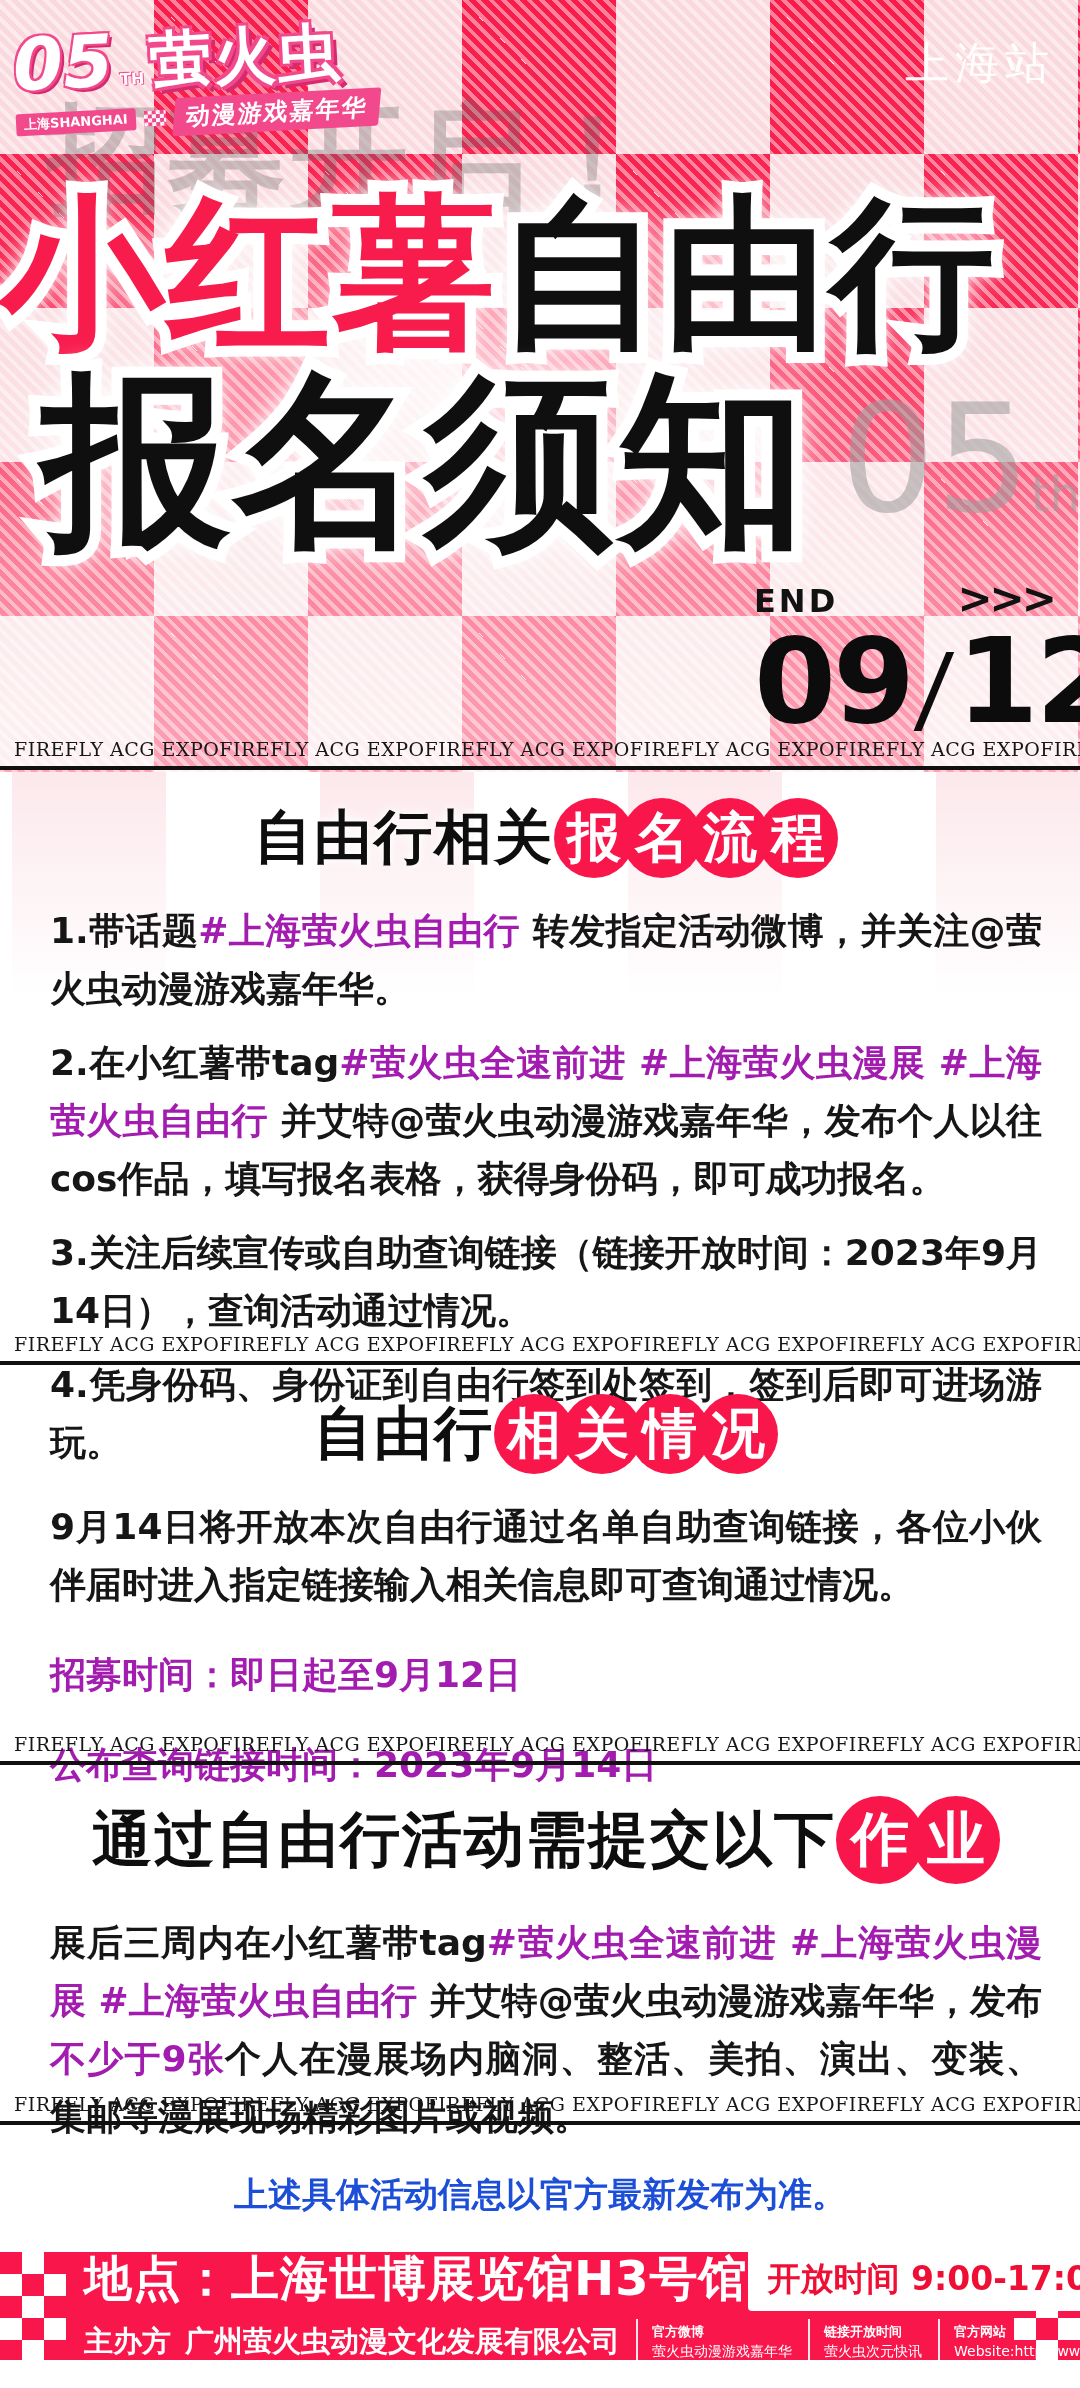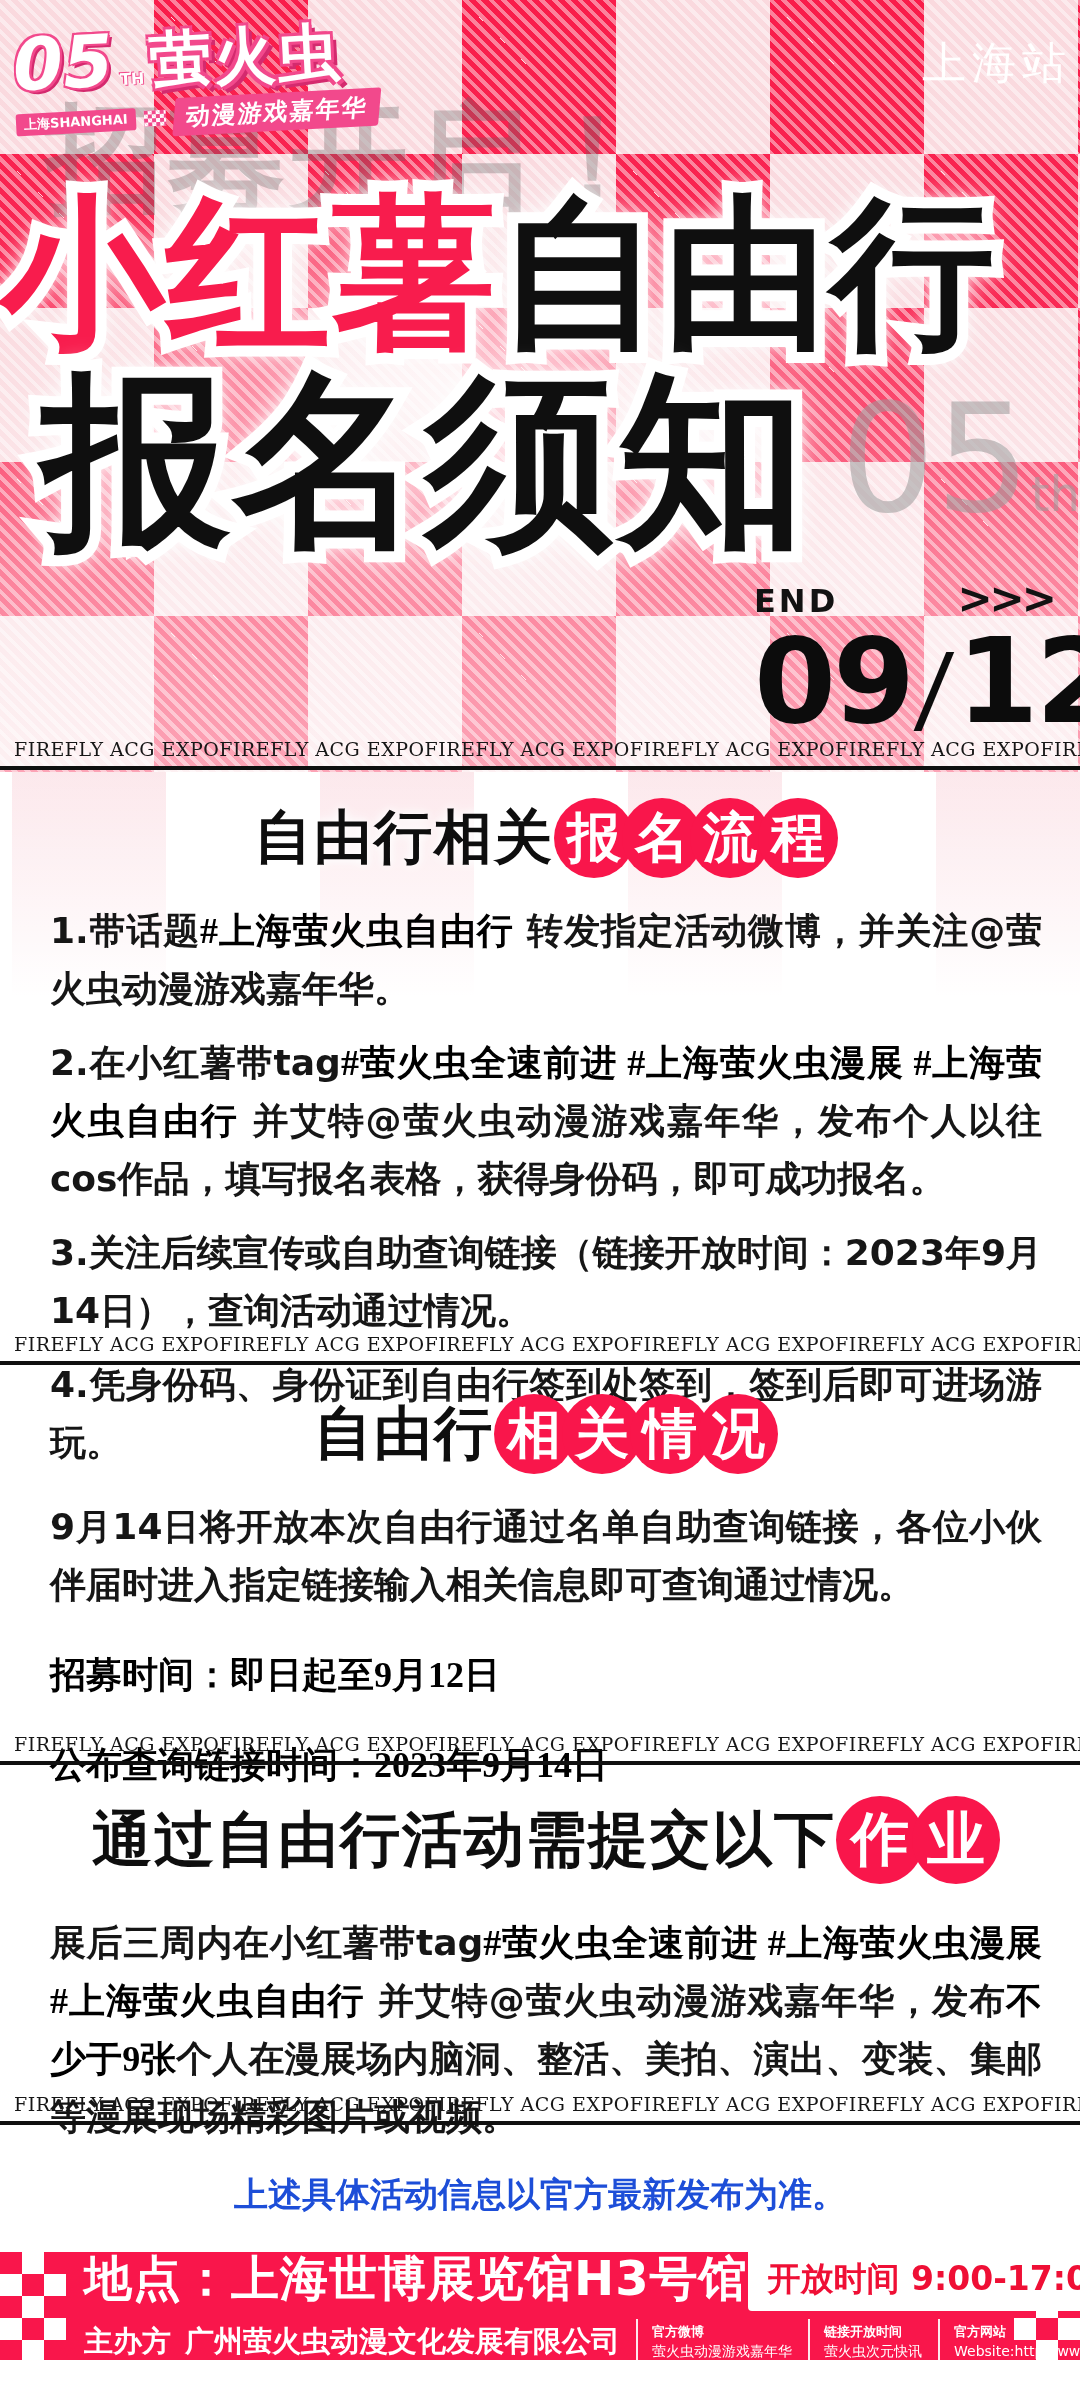--- a/index.html
+++ b/index.html
@@ -30,21 +30,21 @@
     text-shadow:3px 3px 0 #f2498c,-3px -3px 0 #f2498c,3px -3px 0 #f2498c,-3px 3px 0 #f2498c,6px 6px 0 #d42a6e;}
   .logo-row2{display:flex;align-items:center;gap:8px;margin-top:8px;}
   .logo-city{font-size:13px;font-weight:700;color:#ffffff;background:#f2498c;padding:2px 8px;border-radius:3px;}
   .logo-checker{width:22px;height:16px;
     background-image:linear-gradient(45deg,#fff 25%,transparent 25%,transparent 75%,#fff 75%),
                      linear-gradient(45deg,#fff 25%,transparent 25%,transparent 75%,#fff 75%);
     background-color:#f2498c;background-size:8px 8px;background-position:0 0,4px 4px;}
   .logo-sub{font-size:24px;font-weight:900;color:#ffffff;background:#f2498c;padding:3px 12px;
     transform:skewX(-8deg);border-radius:3px;letter-spacing:2px;}
 
-  .station{position:absolute;right:8px;top:34px;z-index:5;font-size:44px;font-weight:400;
+  .station{position:absolute;right:25px;top:34px;z-index:5;font-size:44px;font-weight:400;
     color:rgba(255,255,255,0.96);letter-spacing:6px;}
 
   .wm-recruit{position:absolute;left:46px;top:80px;z-index:1;font-size:118px;font-weight:900;
     color:#636363;opacity:0.32;letter-spacing:4px;white-space:nowrap;}
 
   .wm-edition{position:absolute;right:0px;top:372px;z-index:2;color:#9b9b9b;opacity:0.55;white-space:nowrap;}
   .wm-edition .num{font-size:150px;font-weight:400;}
   .wm-edition .suf{font-size:48px;font-weight:400;}
 
   
@@ -93,21 +93,21 @@
   .heading .circle{width:80px;height:80px;border-radius:50%;background:#f9164b;color:#ffffff;
     display:inline-flex;align-items:center;justify-content:center;font-size:54px;font-weight:900;
     margin-left:-12px;flex:0 0 auto;}
   .heading .circle:first-child{margin-left:0;}
   .heading.big{margin-top:28px;text-align:center;}
   .heading.big .hblack{font-size:60px;}
   .heading.big .circle{width:88px;height:88px;font-size:58px;}
 
   .body-copy{padding:0 38px;margin-top:24px;}
   .para{font-size:36px;line-height:58px;color:#161616;font-weight:700;margin:0 0 16px 0;text-align:justify;}
-  .para span.c-red{color:#000000;font-weight:800;font-family:Liberation Serif, serif;}
+  .para span.c-red{color:#a21caf;font-weight:800;}
   .red-line{margin-top:32px;margin-bottom:0;}
   .sec3 .body-copy{margin-top:30px;}
 
   
   .note{position:absolute;left:0;right:0;top:2172px;text-align:center;
     font-size:34px;font-weight:700;color:#1d4ed8;}
 
   
   .footer{position:absolute;left:0;right:0;top:2252px;height:108px;background:#f9164b;color:#fff;}
   .fchecks{position:absolute;top:0;bottom:0;width:66px;

